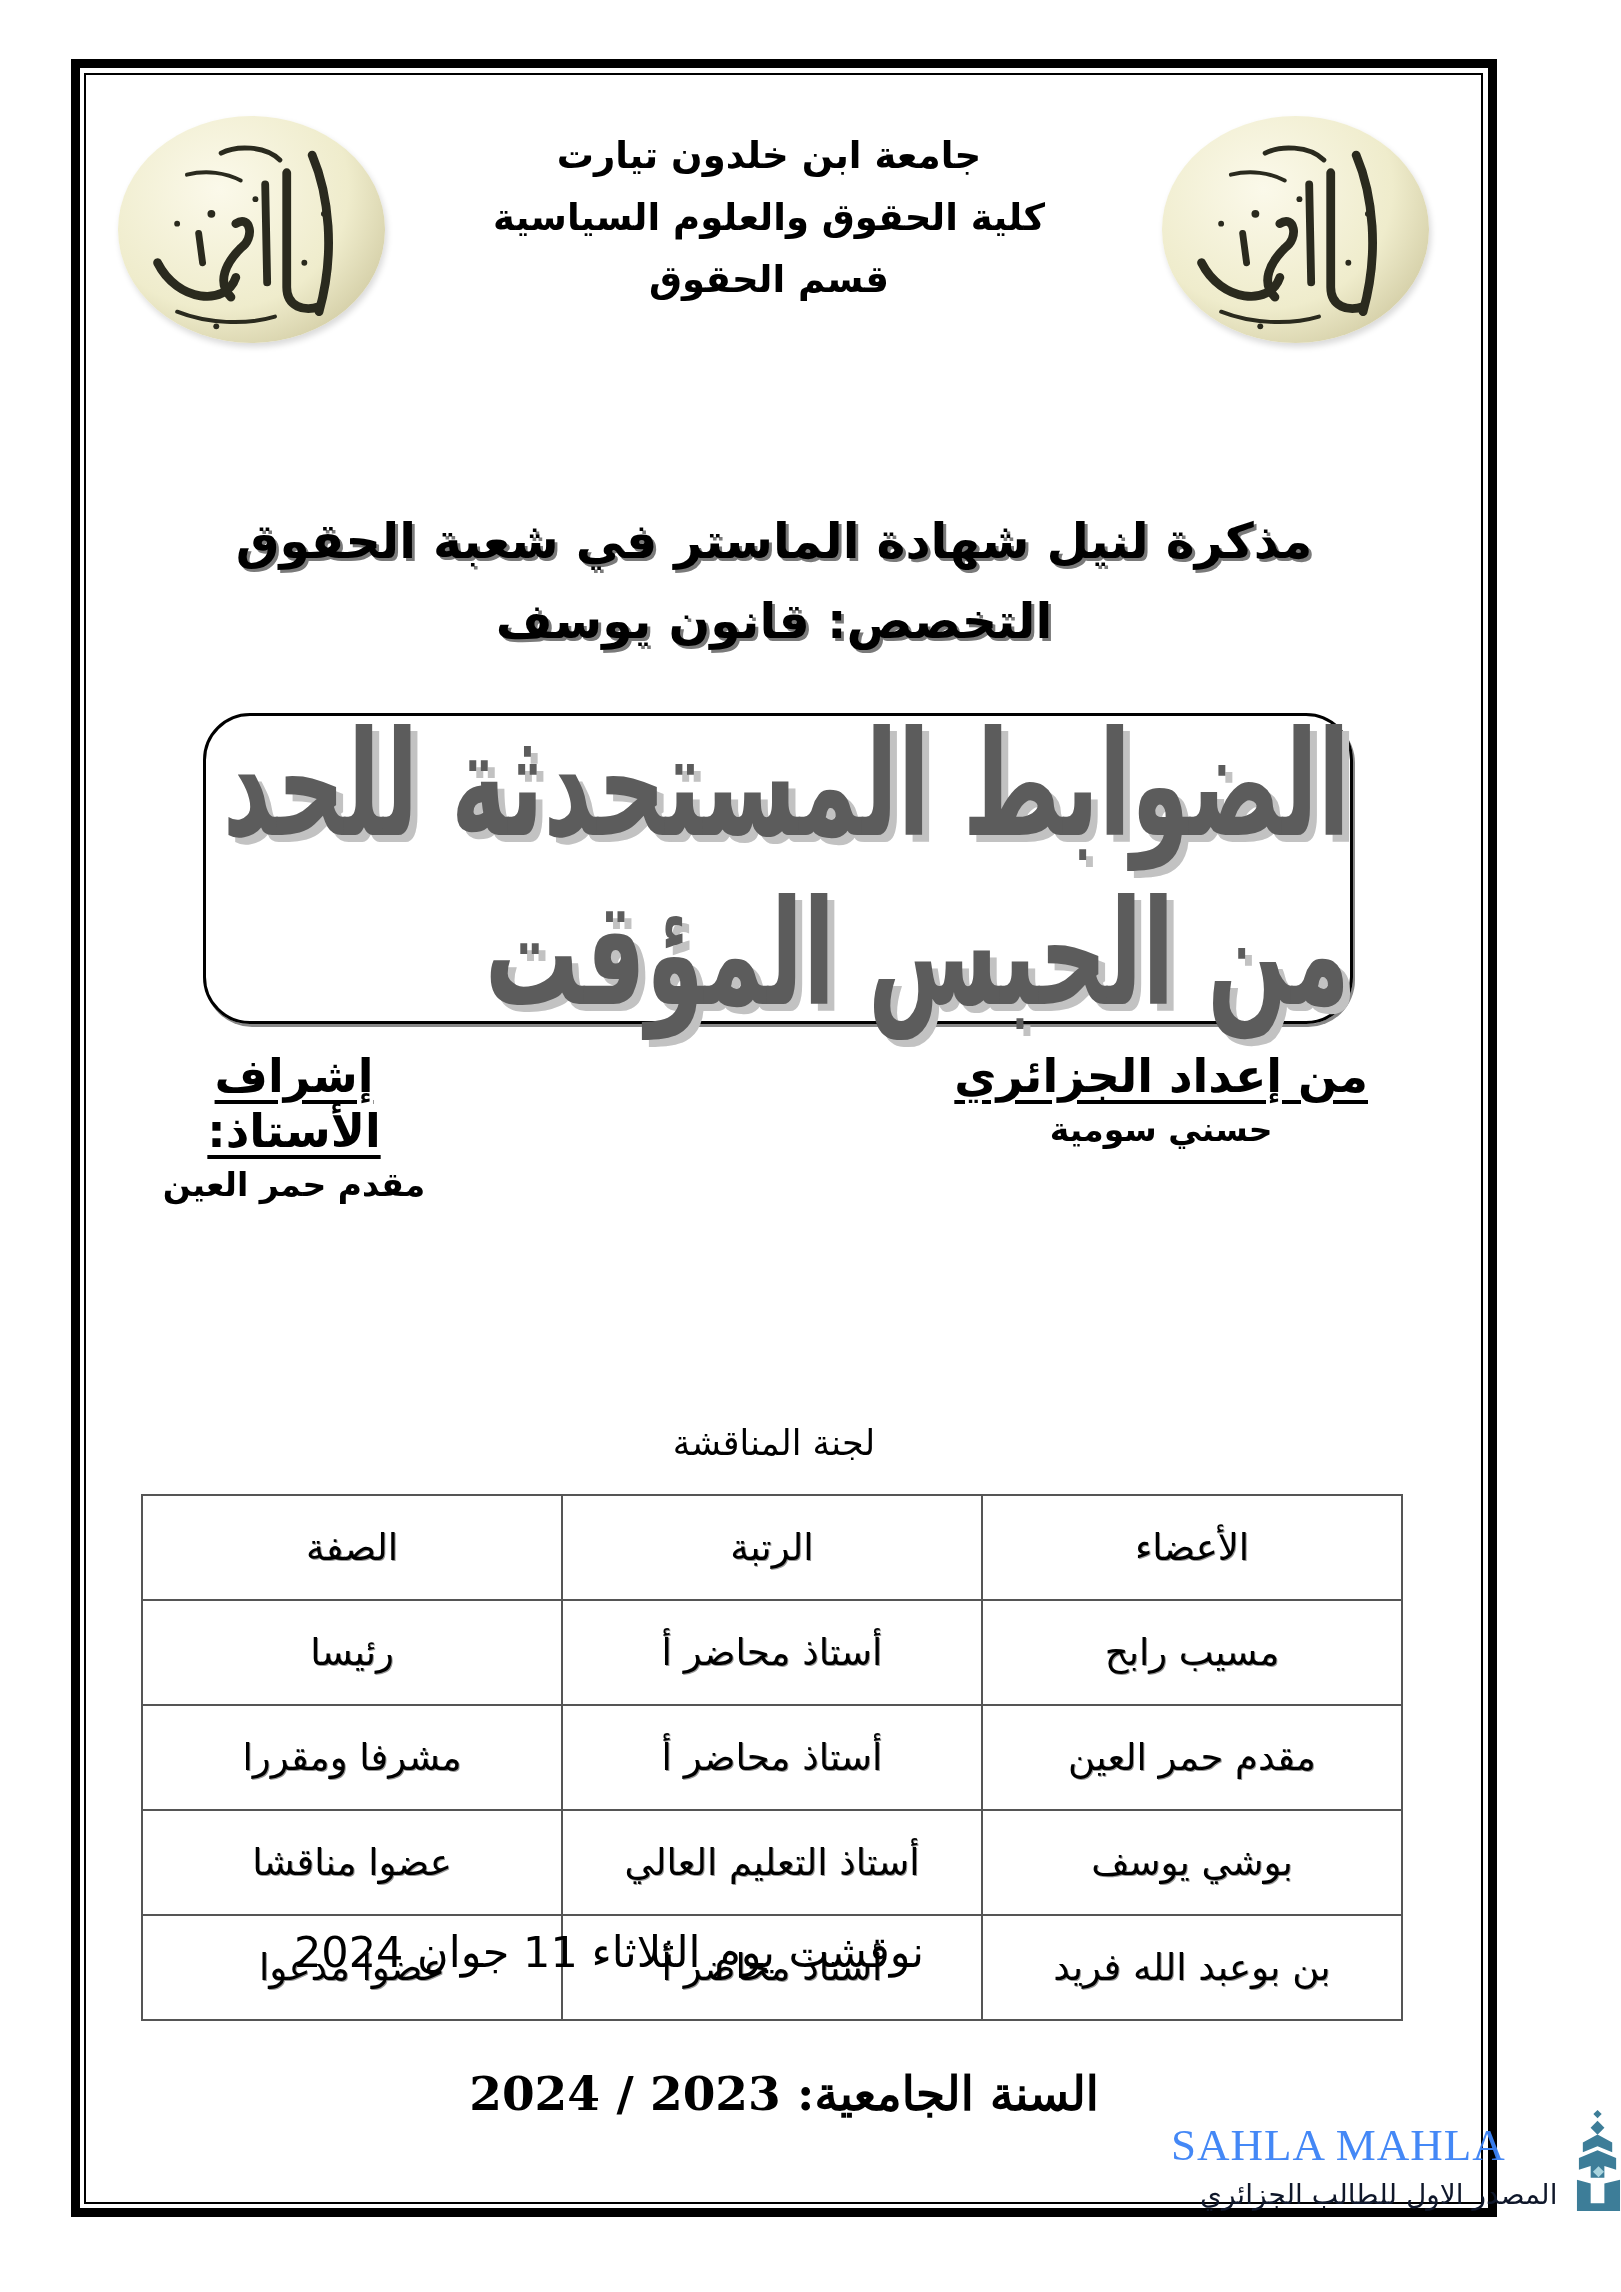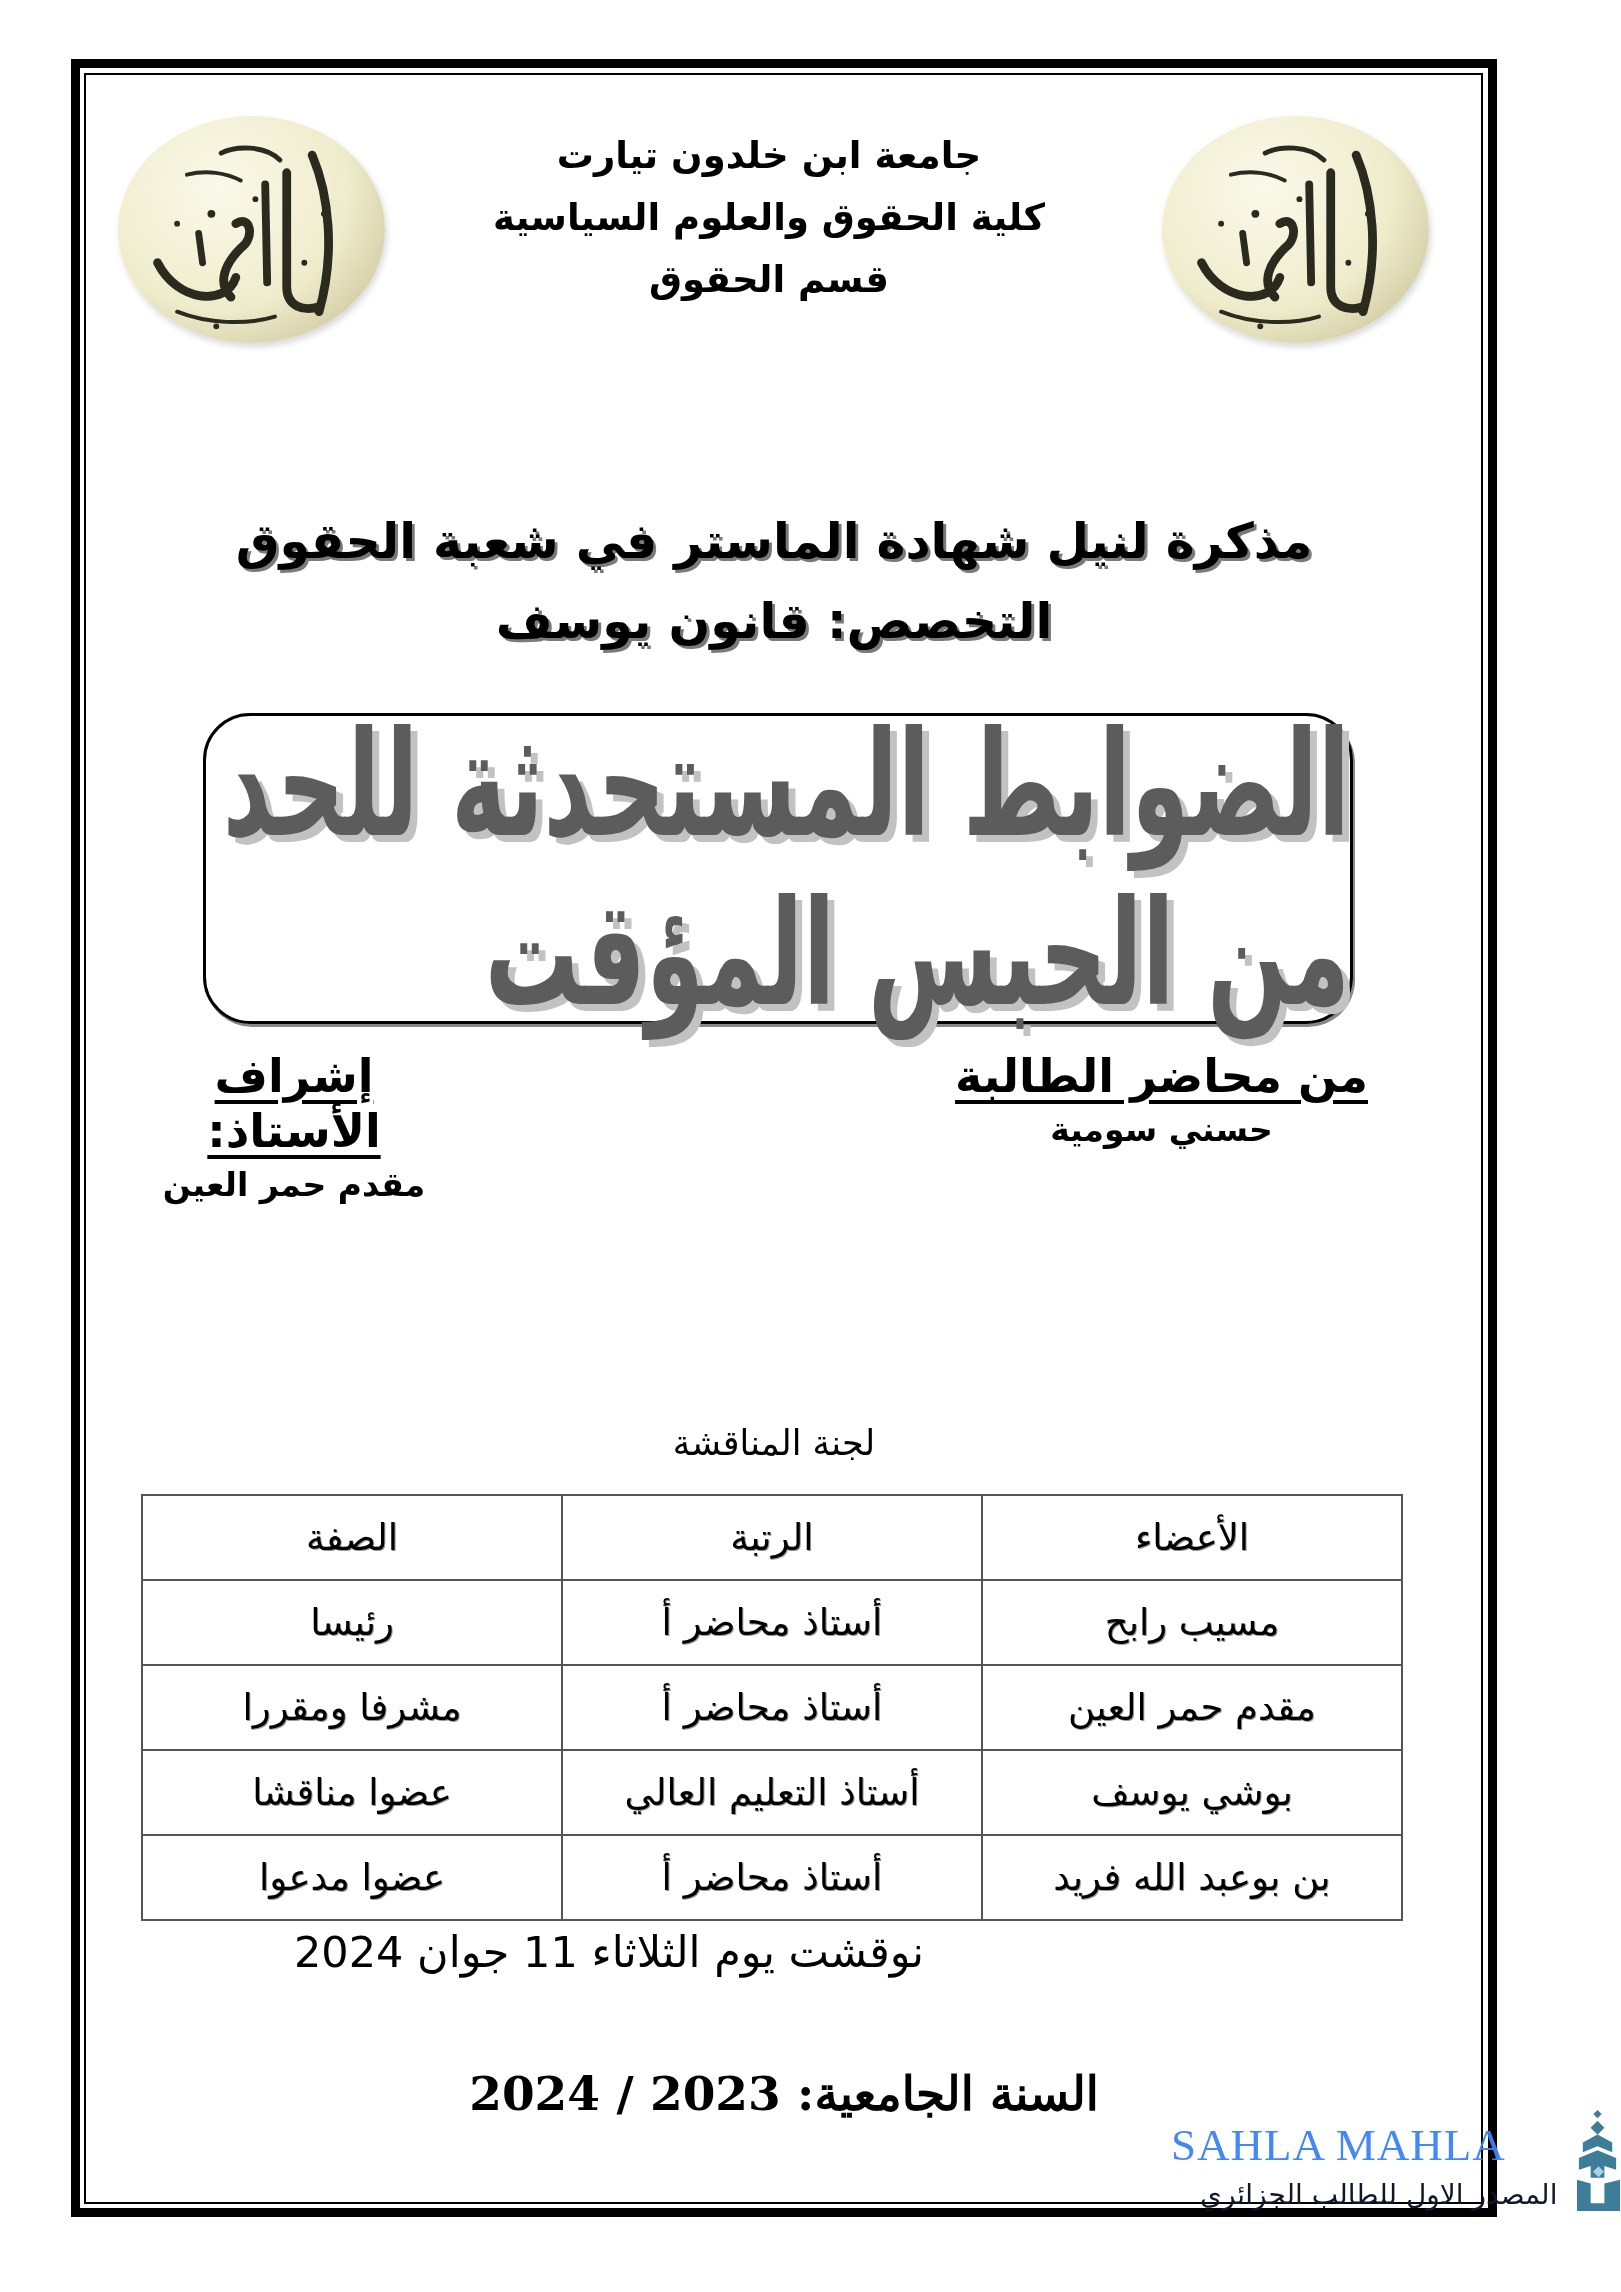--- a/index.html
+++ b/index.html
@@ -61,21 +61,21 @@
 
     .jury-title { left: 529px; width: 490px; top: 1423px; font-weight: normal; font-size: 35px; text-align: center; direction: rtl; }
 
     table.jury {
       position: absolute; left: 141px; top: 1494px; width: 1262px;
       border-collapse: collapse; direction: rtl;
     }
     table.jury td, table.jury th {
       border: 2px solid #555; height: 67px; width: 33.33%;
       text-align: center; font-size: 37px; font-weight: normal;
-      font-family: "DejaVu Sans", sans-serif; padding: 8px;
+      font-family: "DejaVu Sans", sans-serif; padding: 18px;
       text-shadow: 1px 1px 0 #999;
       margin-left: 48px;
     }
 
     .defended { left: 294px; width: 980px; top: 1927px; font-weight: normal; font-size: 43px; text-align: left; direction: rtl; }
     .year { left: 294px; width: 980px; top: 2066px; font-weight: bold; font-size: 47px; text-align: center; direction: rtl; font-family: "DejaVu Serif", serif; }
 
     .watermark { left: 1171px; top: 2109px; width: 451px; height: 118px; }
     .wm-brand { position: absolute; left: 0; top: 9.8px; font-family: Liberation Serif, serif; font-size: 45px; color: #3b82f6; letter-spacing: 1px; opacity: 0.95; }
     .wm-tag { position: absolute; left: 29px; top: 69px; font-size: 28px; color: #0f172a; direction: rtl; white-space: nowrap; }
@@ -144,21 +144,21 @@
 <div class="abs center degree">
   <div>مذكرة لنيل شهادة الماستر في شعبة الحقوق</div>
   <div>التخصص: قانون يوسف</div>
 </div>
 
 <div class="title-box">
   <div class="title-text">الضوابط المستحدثة للحد من الحبس المؤقت</div>
 </div>
 
 <div class="abs signer student">
-  <div class="label">من محاضر الطالبة</div>
+  <div class="label">من إعداد الجزائري</div>
   <div class="name">حسني سومية</div>
 </div>
 
 <div class="abs signer supervisor">
   <div class="label">إشراف الأستاذ:</div>
   <div class="name">مقدم حمر العين</div>
 </div>
 
 <div class="abs jury-title">لجنة المناقشة</div>
 

